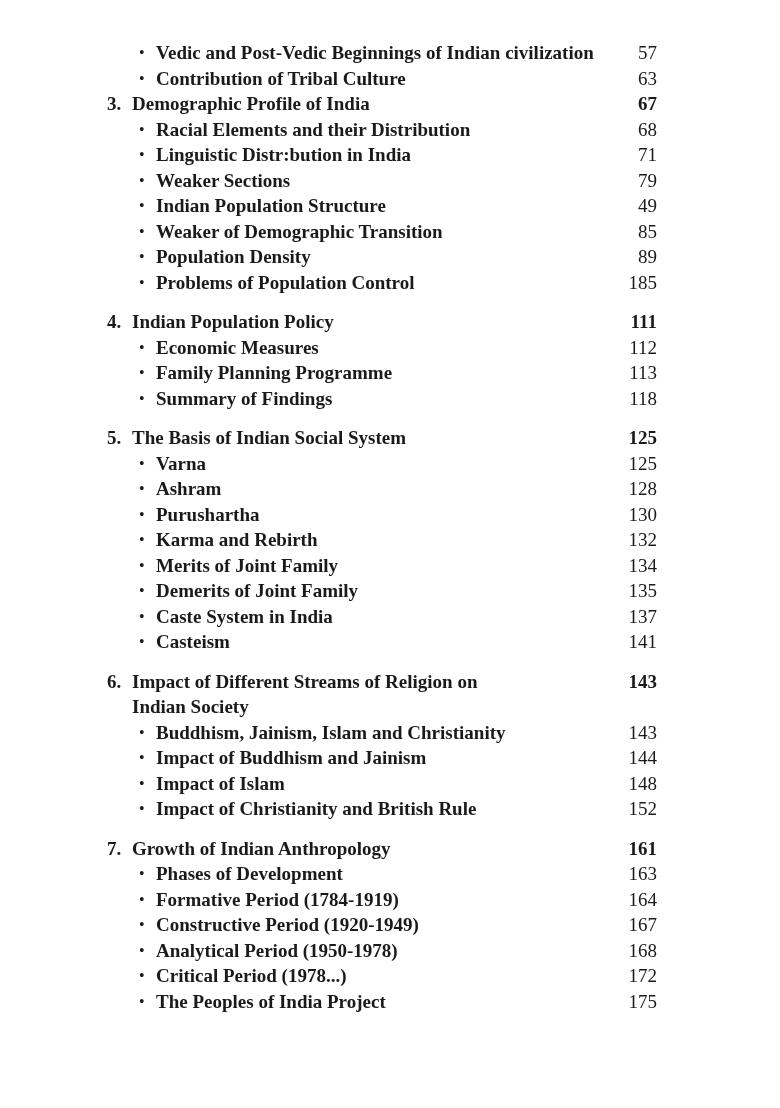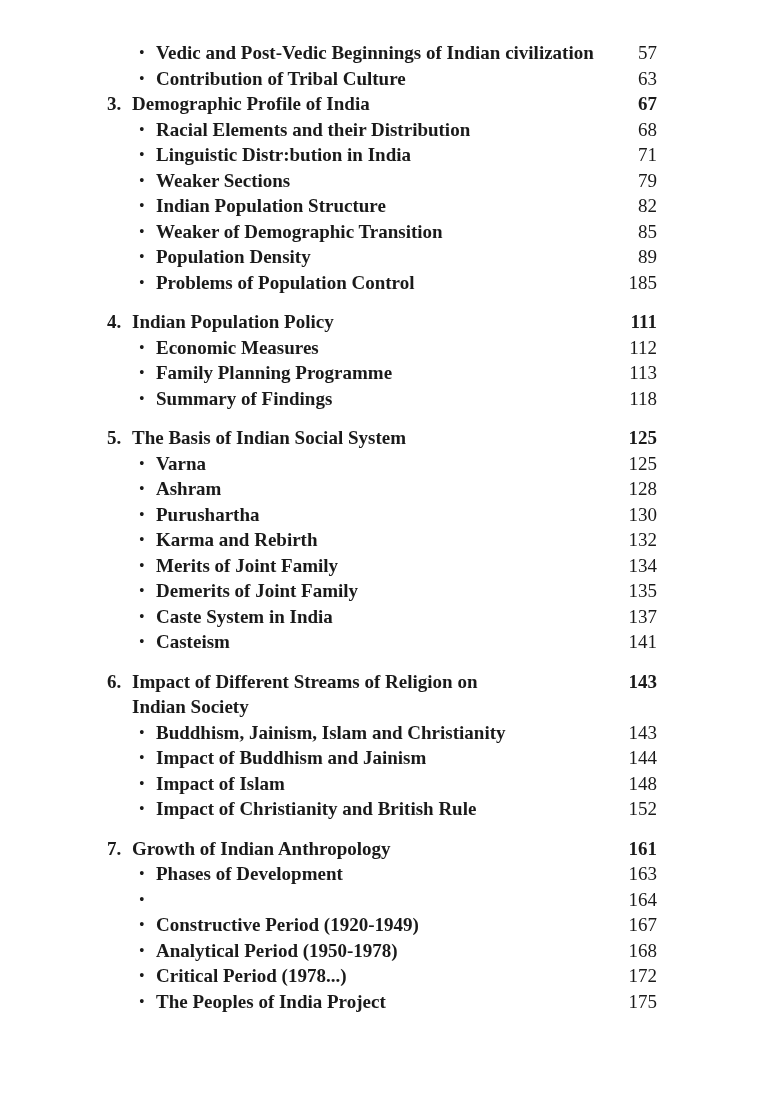--- a/index.html
+++ b/index.html
@@ -57,21 +57,21 @@
           <span class="num">71</span>
         </div>
         <div class="row sub">
           <span class="bullet">•</span>
           <span class="text">Weaker Sections</span>
           <span class="num">79</span>
         </div>
         <div class="row sub">
           <span class="bullet">•</span>
           <span class="text">Indian Population Structure</span>
-          <span class="num">82</span>
+          <span class="num">49</span>
         </div>
         <div class="row sub">
           <span class="bullet">•</span>
           <span class="text">Weaker of Demographic Transition</span>
           <span class="num">85</span>
         </div>
         <div class="row sub">
           <span class="bullet">•</span>
           <span class="text">Population Density</span>
           <span class="num">89</span>
@@ -191,20 +191,21 @@
           <span class="label2">Growth of Indian Anthropology</span>
           <span class="num">161</span>
         </div>
         <div class="row sub">
           <span class="bullet">•</span>
           <span class="text">Phases of Development</span>
           <span class="num">163</span>
         </div>
         <div class="row sub">
           <span class="bullet">•</span>
+          <span class="text">Formative Period (1784-1919)</span>
           <span class="num">164</span>
         </div>
         <div class="row sub">
           <span class="bullet">•</span>
           <span class="text">Constructive Period (1920-1949)</span>
           <span class="num">167</span>
         </div>
         <div class="row sub">
           <span class="bullet">•</span>
           <span class="text">Analytical Period (1950-1978)</span>

